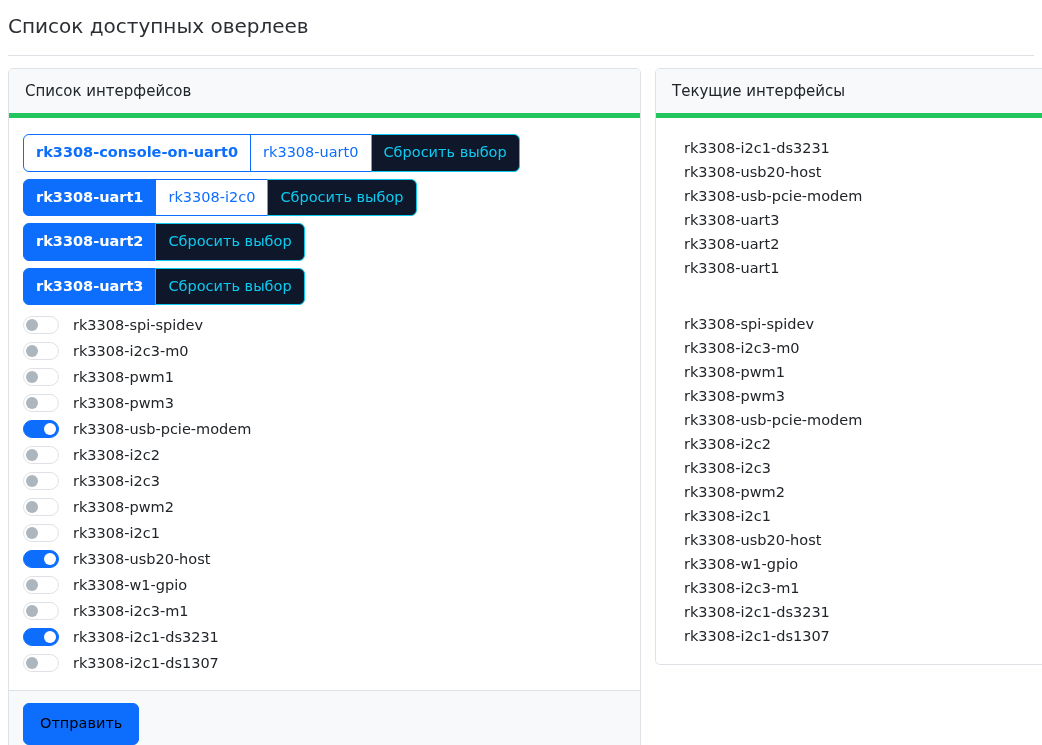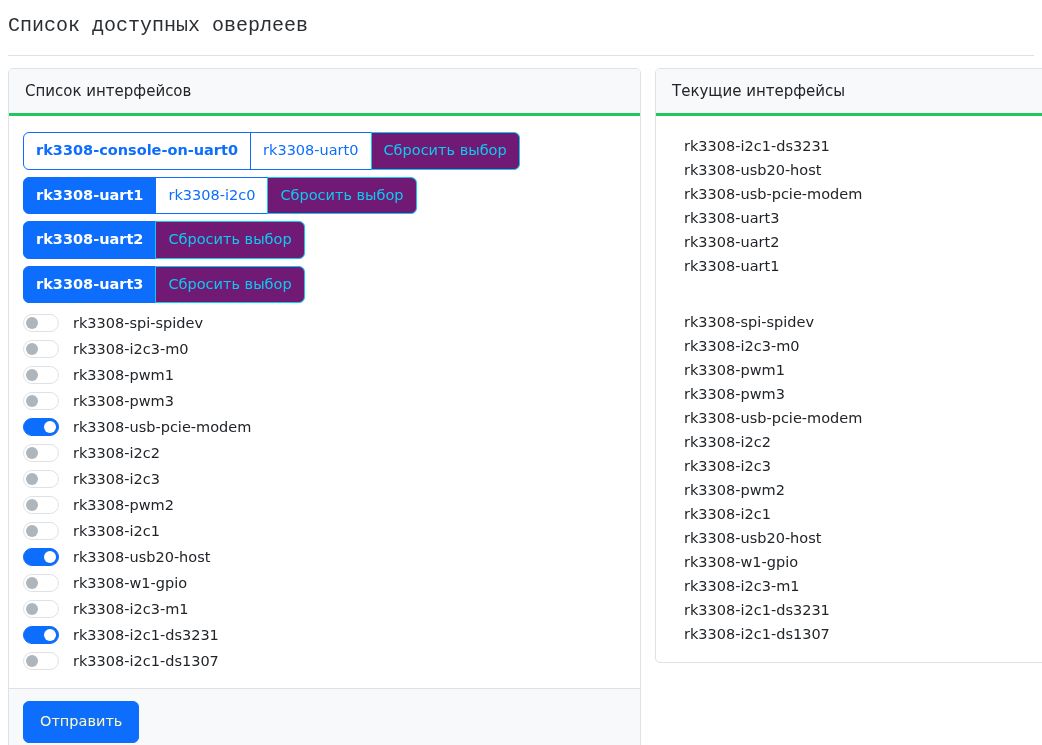--- a/index.html
+++ b/index.html
@@ -13,21 +13,20 @@
   }
   .page { width: 1042px; height: 745px; position: relative; }
 
   .page-title {
     font-size: 20px;
     font-weight: 400;
     color: #2b2f33;
     margin: 0;
     padding: 12px 0 0 8px;
     line-height: 1.4;
-    font-family: Liberation Mono, monospace;
   }
   .title-rule {
     height: 1px;
     background: #dee2e6;
     margin: 15px 8px 0 8px;
   }
 
   .columns {
     display: flex;
     align-items: flex-start;
@@ -39,21 +38,21 @@
     background: #fff;
     border: 1px solid #dee2e6;
     border-radius: 5px;
     overflow: hidden;
   }
   .card-left { width: 633px; flex: 0 0 633px; }
   .card-right { width: 395px; flex: 0 0 395px; }
 
   .card-header {
     background: #f8f9fa;
-    border-bottom: 3px solid #22c55e;
+    border-bottom: 5px solid #22c55e;
     padding: 13px 16px;
     font-size: 15px;
     color: #212529;
   }
   .card-body { padding: 16px 14px 14px 14px; }
   .card-body-right { padding: 18px 16px 16px 28px; }
 
   .card-footer {
     background: #f8f9fa;
     border-top: 1px solid #dee2e6;
@@ -82,21 +81,21 @@
   .btn:first-child { margin-left: 0; border-radius: 6px 0 0 6px; font-weight: bold; }
   .btn:last-child  { border-radius: 0 6px 6px 0; }
   .btn.active {
     background: #0d6efd;
     border-color: #0d6efd;
     color: #ffffff;
   }
   .btn.reset {
     border-color: #0dcaf0;
     color: #0dcaf0;
-    background: #701a75;
+    background: #0f172a;
   }
 
   
   .switch-list { margin-top: 5px; }
   .switch-row {
     display: flex;
     align-items: center;
     height: 26px;
   }
   .switch {
@@ -131,21 +130,21 @@
     white-space: nowrap;
   }
 
   
   .btn-submit {
     font-family: "DejaVu Sans", "Liberation Sans", sans-serif;
     font-size: 14.5px;
     line-height: 1;
     background: #0d6efd;
     border: 1px solid #0d6efd;
-    color: #fef9c3;
+    color: #000000;
     border-radius: 6px;
     padding: 12px 16px 13px 16px;
     cursor: pointer;
   }
 
   
   .iface-group { margin: 0; }
   .iface-item {
     font-size: 14.5px;
     line-height: 24px;

